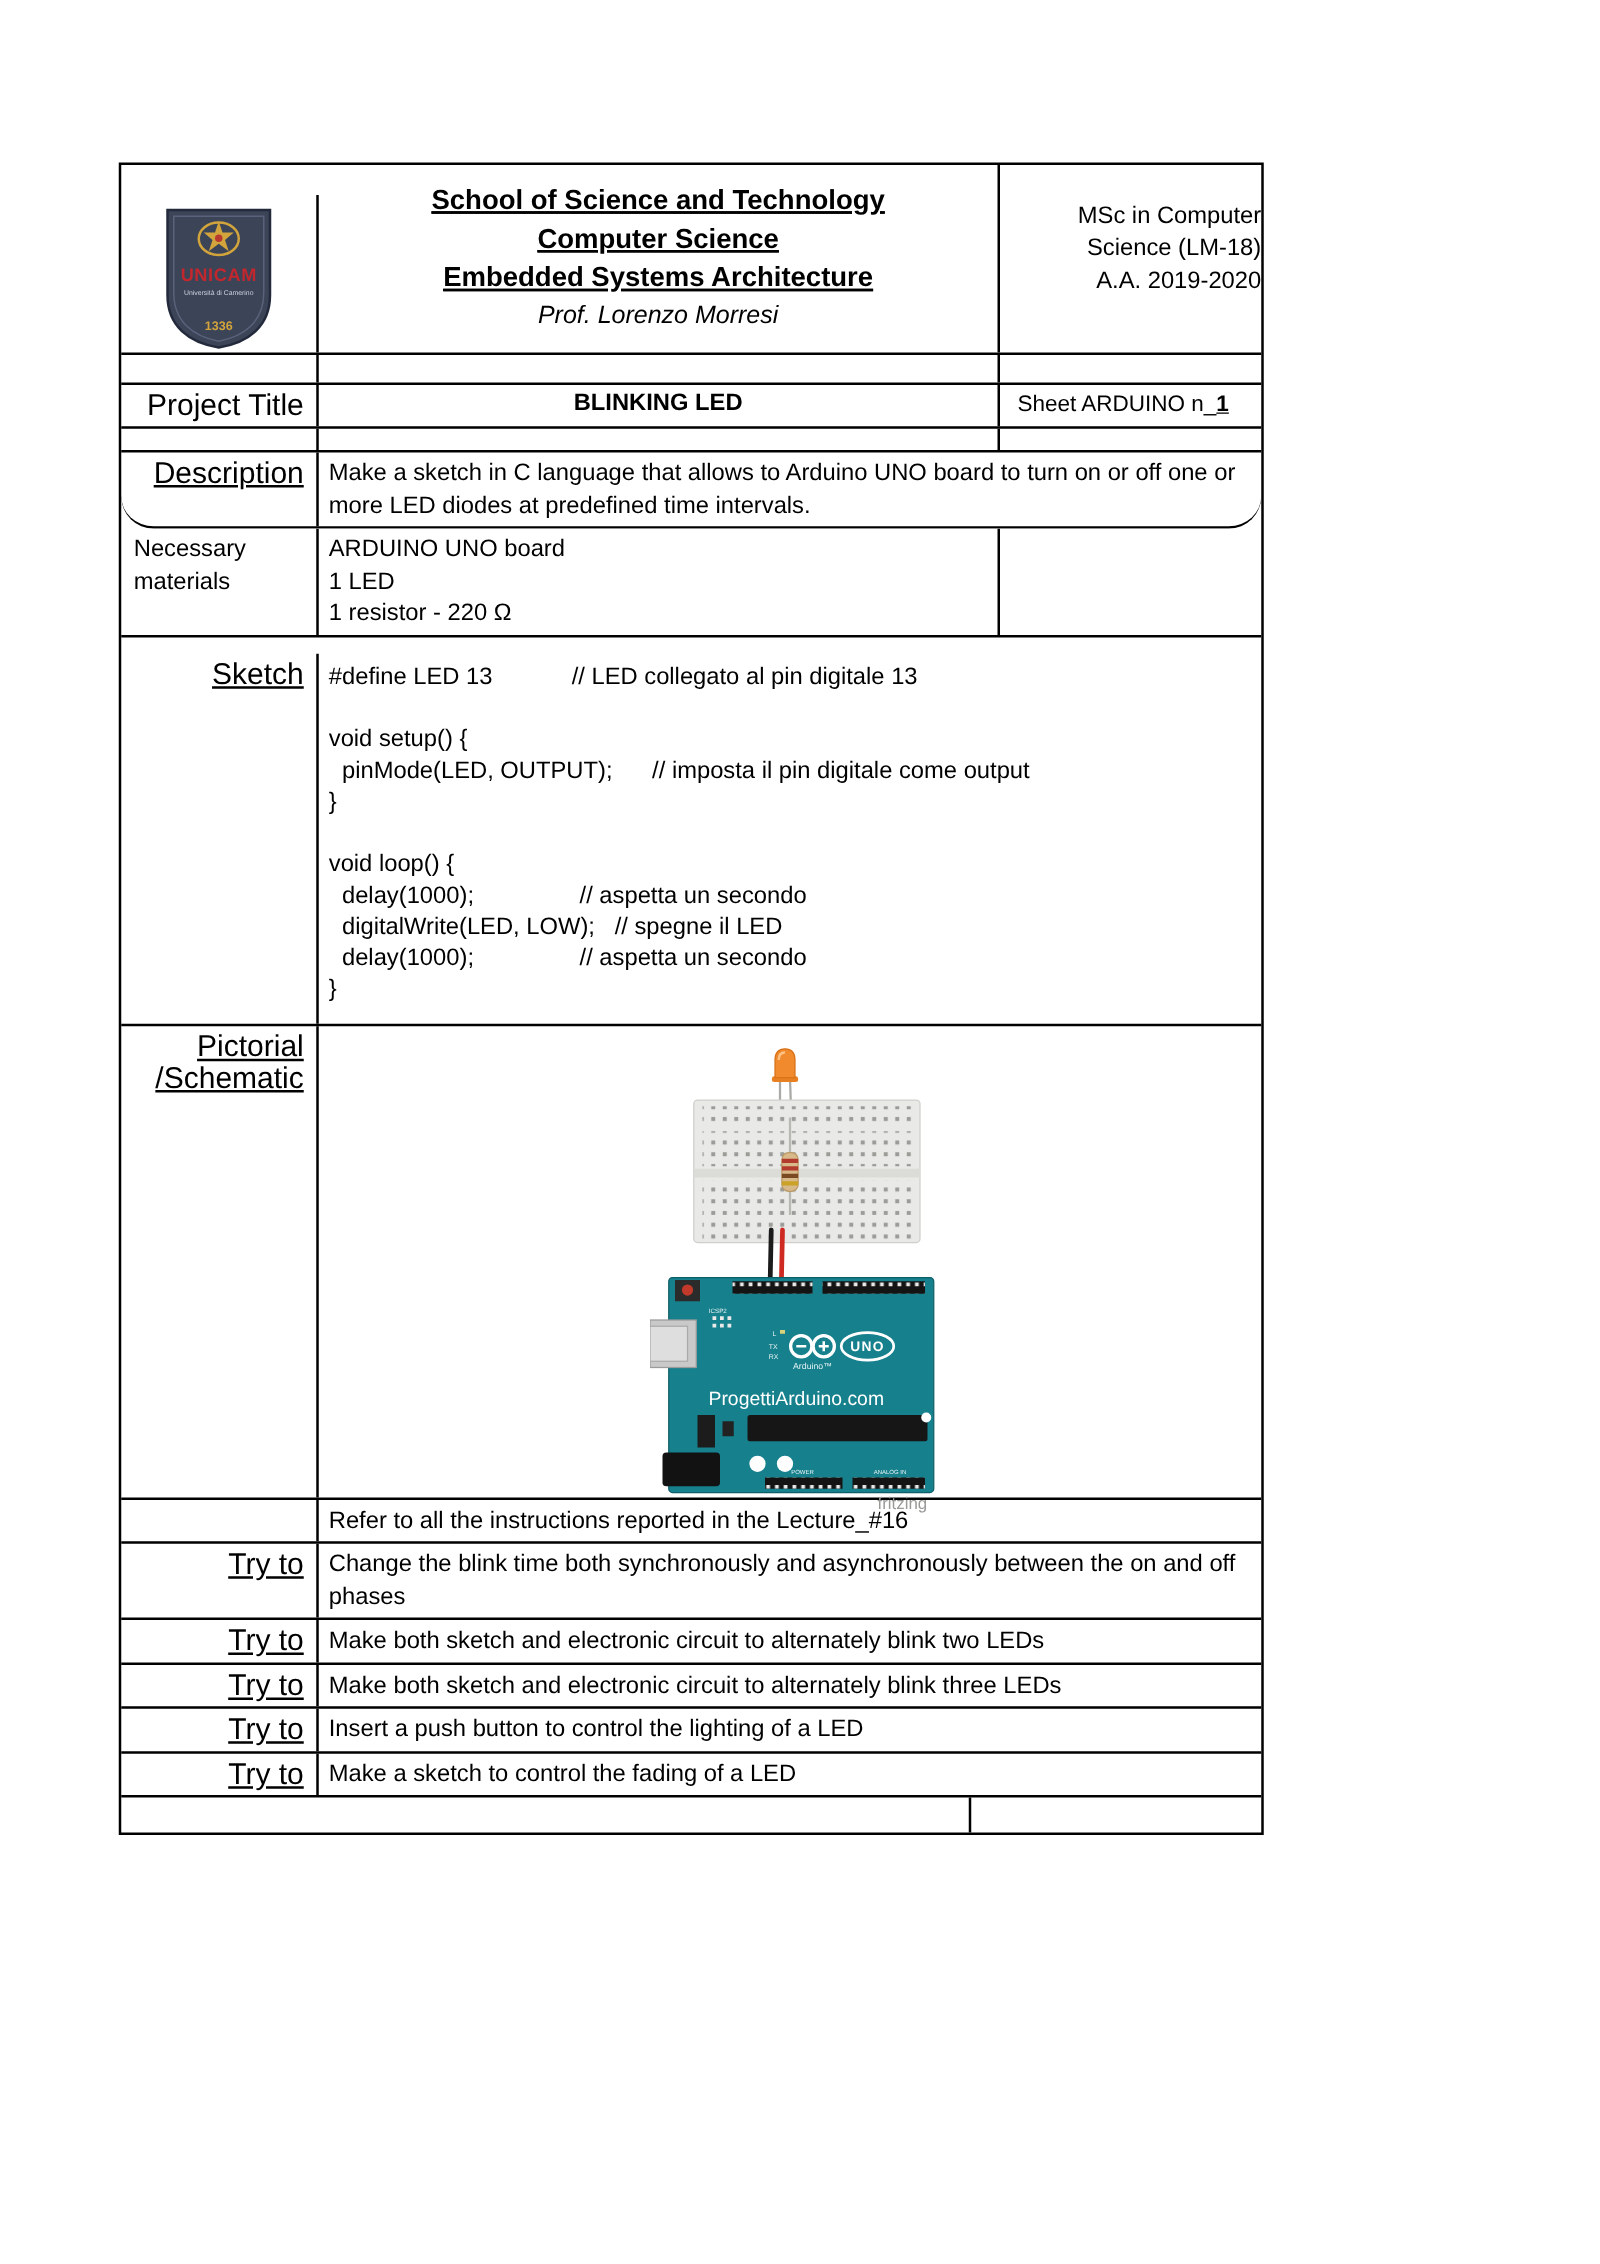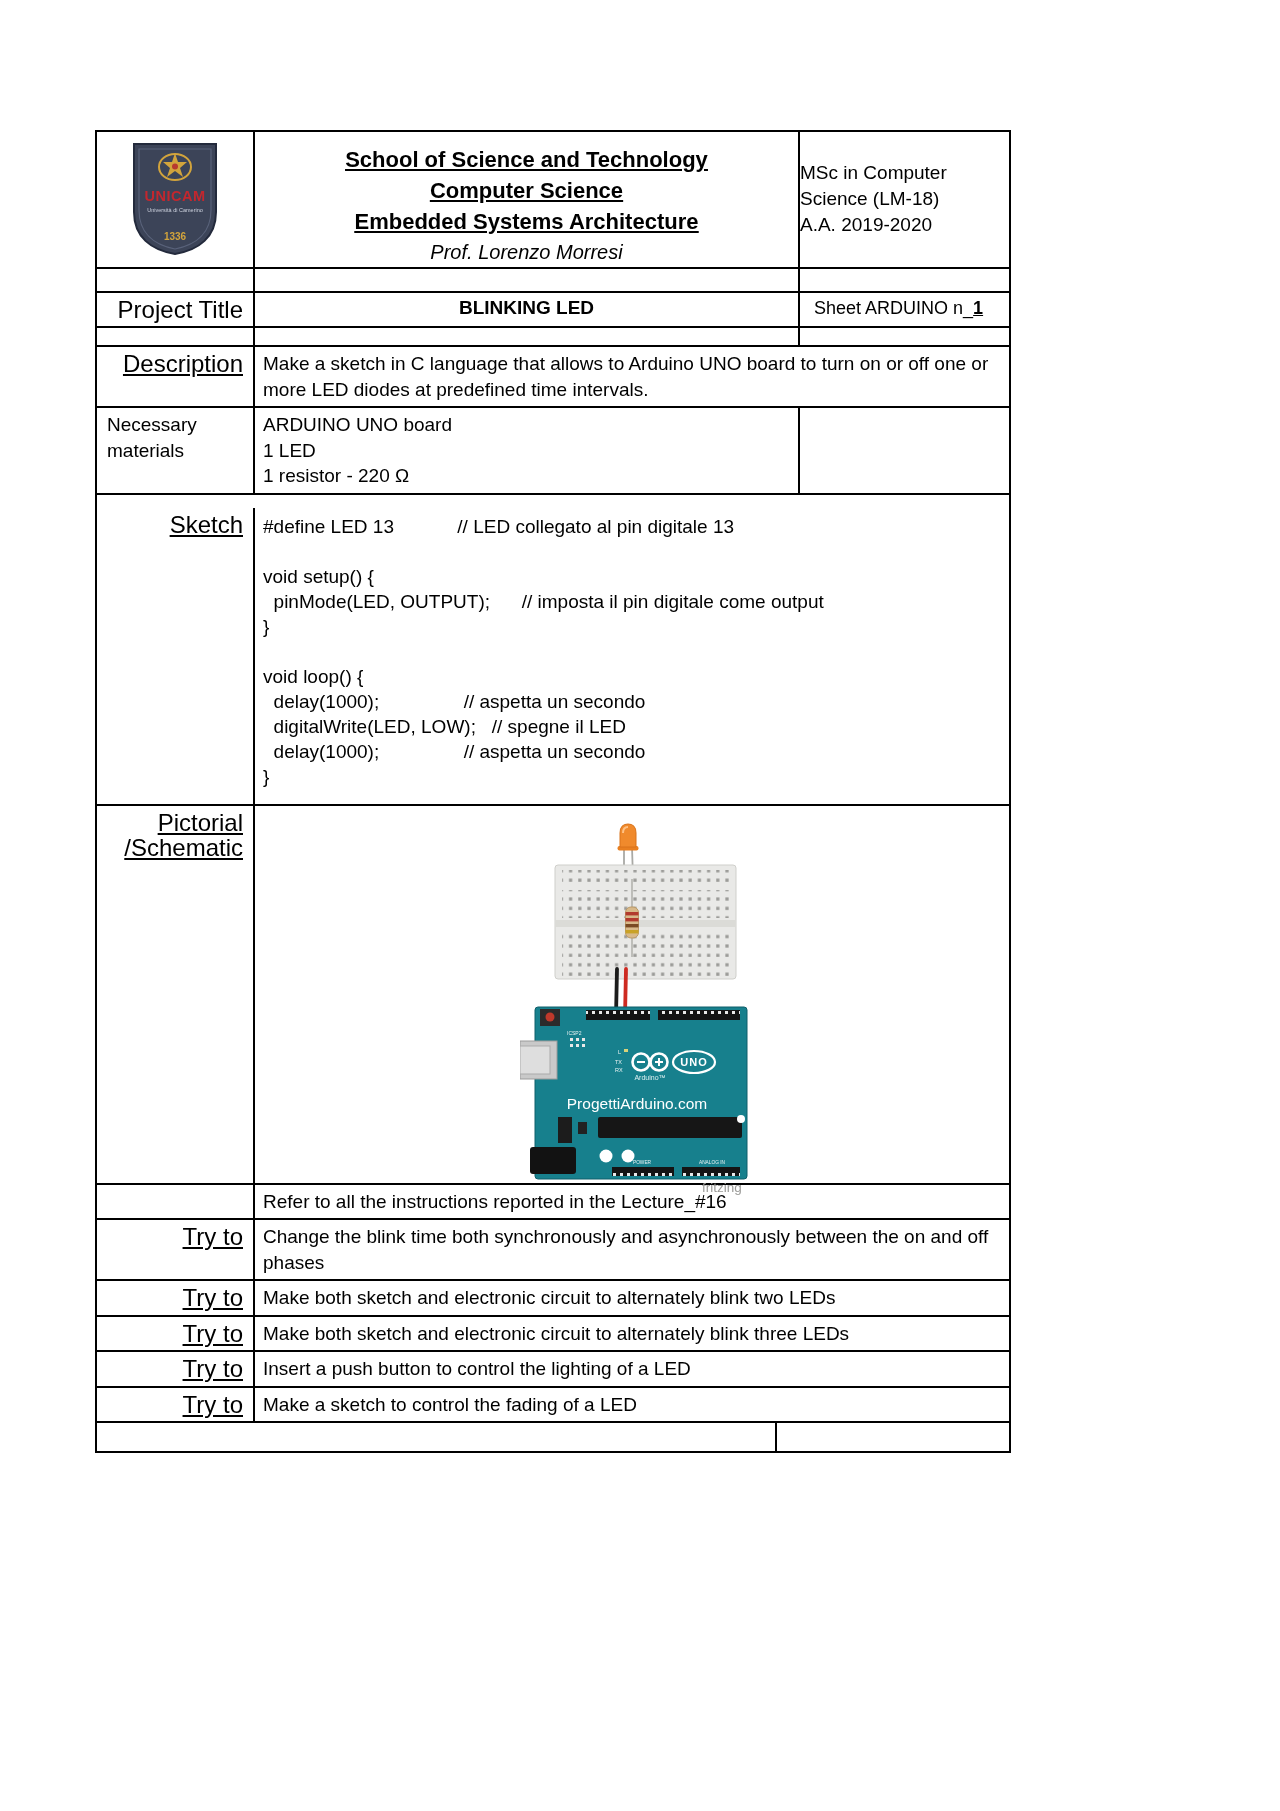--- a/index.html
+++ b/index.html
@@ -15,40 +15,40 @@
   .row { display:grid; border-bottom:2px solid #000; }
   .row.last { border-bottom:none; }
   .cols-3 { grid-template-columns:158px 1fr 209px; }
   .cols-2 { grid-template-columns:158px 1fr; }
   .cols-bottom { grid-template-columns:680px 1fr; }
   .cell { border-right:2px solid #000; min-width:0; }
   .cell.no-r { border-right:none; }
 
   
   .r-header { min-height:133px; }
-  .logo-cell { display:flex; align-items:flex-start; justify-content:center; padding-top:8px; }
+  .logo-cell { display:flex; align-items:flex-start; justify-content:center; padding-top:8px;margin-top:24px; }
   .hdr-center { text-align:center; padding-top:12px; }
   .hdr-line { font-size:22px; font-weight:bold; line-height:31px;text-decoration:underline; }
   .hdr-line span { text-decoration:underline; }
   .hdr-prof { font-size:20px; font-style:italic; line-height:30px; }
-  .hdr-right { text-align:left; font-size:19px; line-height:26px; padding-top:28px; }
+  .hdr-right { text-align:right; font-size:19px; line-height:26px; padding-top:28px; }
 
   .r-gap1 { height:24px; }
   .r-gap2 { height:19px; }
 
   .r-project { min-height:31px; }
   .lbl { font-size:24px; text-align:right; padding:4px 10px 4px 4px; line-height:25px; }
   .lbl .u { text-decoration:underline; }
   .proj-title { font-size:19px; font-weight:bold; text-align:center; padding-top:4px; }
   .sheet-cell { font-size:18px; padding:5px 4px 4px 14px; white-space:nowrap; }
   .sheet-cell .num { font-weight:bold; text-decoration:underline; }
 
   .body-text { font-size:19px; line-height:25.5px; padding:4px 10px 4px 8px; }
 
-  .r-desc { min-height:51px; }
+  .r-desc { min-height:51px;border-radius:26px; }
   .r-materials { min-height:78px; }
   .lbl-left { font-size:19px; text-align:left; padding:4px 4px 4px 10px; line-height:25.5px; }
 
   .r-sketch { min-height:298px;margin-top:13px; }
   .code-cell { padding:6px 10px 6px 8px; }
   .code-line { font-size:19px; line-height:25px; min-height:25px; white-space:pre-wrap; }
 
   .r-pictorial { min-height:379px; }
   .fig-cell { position:relative; }
   .fig-wrap { position:absolute; left:265px; top:13px; }

